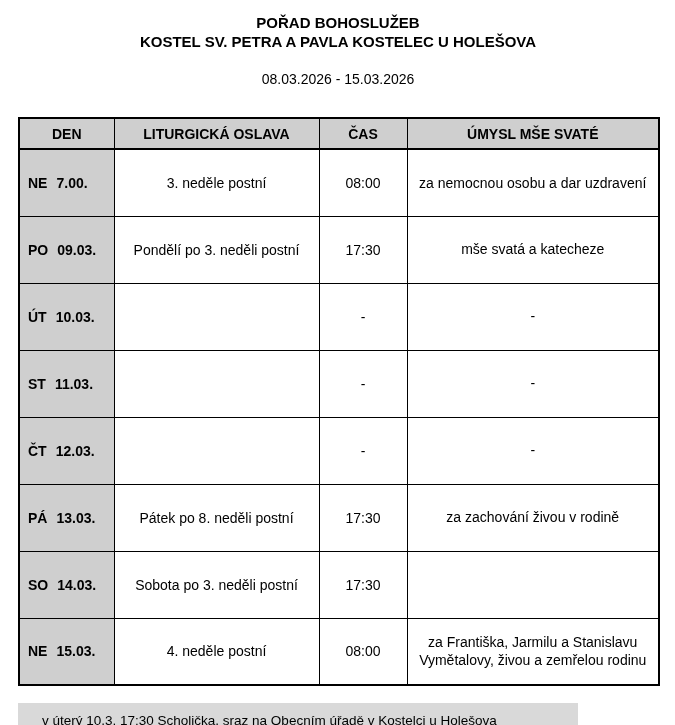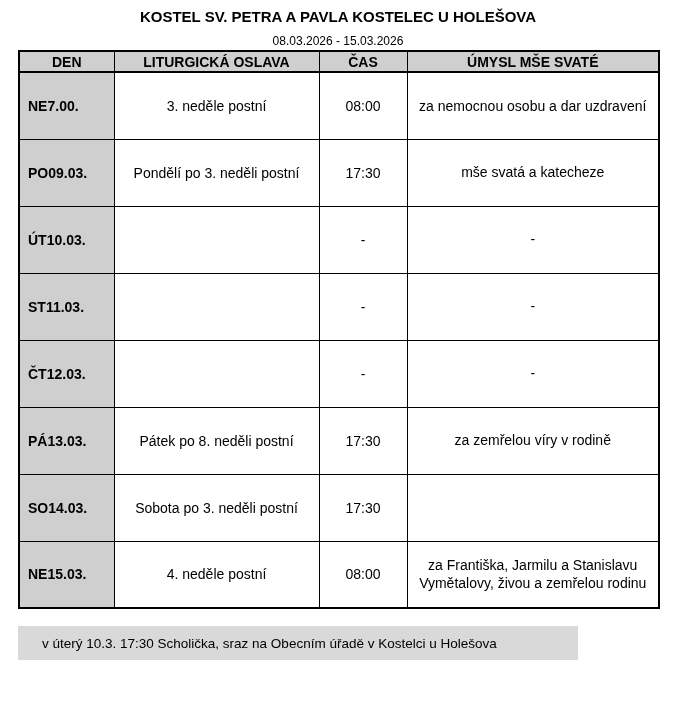--- a/index.html
+++ b/index.html
@@ -10,71 +10,72 @@
   *{box-sizing:border-box;}
   html,body{margin:0;padding:0;background:#ffffff;}
   body{
     width:675px;height:725px;
     font-family:"Liberation Sans","DejaVu Sans",sans-serif;
     color:#000;
   }
   .page{padding:8px 17px 0 18px;}
   .titles{text-align:center;}
   .title{font-size:15px;font-weight:bold;margin:6px 0 2px;}
-  .subtitle{font-size:15px;font-weight:bold;margin:0 0 9px;}
-  .daterange{font-size:12px;font-weight:normal;margin:0 0 2px;}
+  .subtitle{font-size:15px;font-weight:bold;margin:0 0 21px;}
+  .daterange{font-size:14px;font-weight:normal;margin:0 0 30px;}
   table.schedule{
     border-collapse:collapse;
     width:640px;
     table-layout:fixed;
     border:2px solid var(--border-color);
   }
   .schedule th{
     background:var(--table-gray);
     border:1px solid var(--border-color);
     border-bottom:2px solid var(--border-color);
     font-size:14px;
     font-weight:bold;
-    height:21px;
+    height:31px;
     padding:1px 12px;
     text-align:center;
   }
   .schedule td{
     border:1px solid var(--border-color);
     font-size:14px;
     height:67px;
     text-align:center;
     vertical-align:middle;
     padding:2px 6px;
   }
   .schedule td.den{
     background:var(--table-gray);
     font-weight:bold;
     text-align:left;
     padding-left:8px;
   }
-  .schedule td.den .abbr{display:inline-block;}
+  .schedule td.den .abbr{display:inline-block;margin-right:9px;}
   .schedule td.umysl{padding:2px 3px;line-height:1.3;}
   .footer-note{
     width:560px;
     margin-top:17px;
     background:var(--footer-gray);
     min-height:34px;
     display:flex;
     align-items:center;
     padding:4px 24px;
     font-size:13.5px;
   }
 </style>
 </head>
 <body>
 
 <div class="page">
 
   <div class="titles">
+    <div class="title">POŘAD BOHOSLUŽEB</div>
     <div class="subtitle">KOSTEL SV. PETRA A PAVLA KOSTELEC U HOLEŠOVA</div>
     <div class="daterange">08.03.2026 - 15.03.2026</div>
   </div>
 
   <table class="schedule">
     <colgroup>
       <col style="width:95px">
       <col style="width:205px">
       <col style="width:88px">
       <col style="width:252px">
@@ -127,21 +128,21 @@
         <td></td>
         <td>-</td>
         <td class="umysl">-</td>
       </tr>
       <tr>
         <td class="den">
           <span class="abbr">PÁ</span><span>13.03.</span>
         </td>
         <td>Pátek po 8. neděli postní</td>
         <td>17:30</td>
-        <td class="umysl">za zemřelou víry v rodině</td>
+        <td class="umysl">za zachování živou v rodině</td>
       </tr>
       <tr>
         <td class="den">
           <span class="abbr">SO</span><span>14.03.</span>
         </td>
         <td>Sobota po 3. neděli postní</td>
         <td>17:30</td>
         <td class="umysl"></td>
       </tr>
       <tr>

